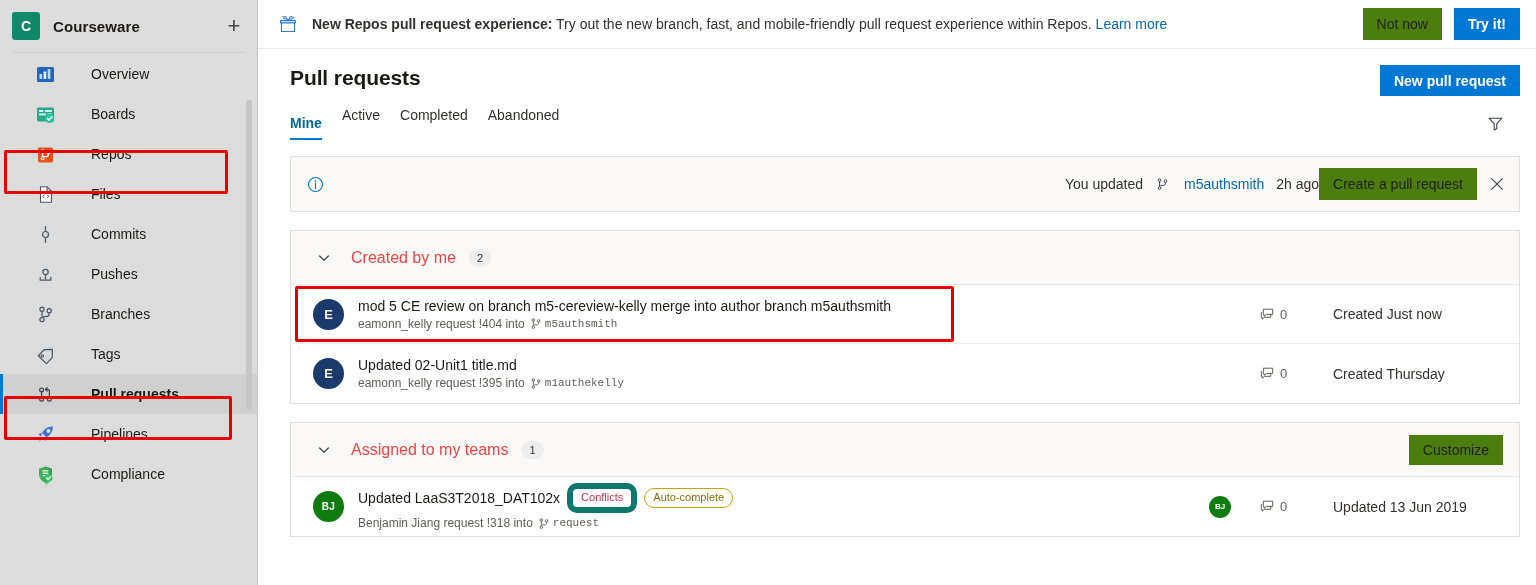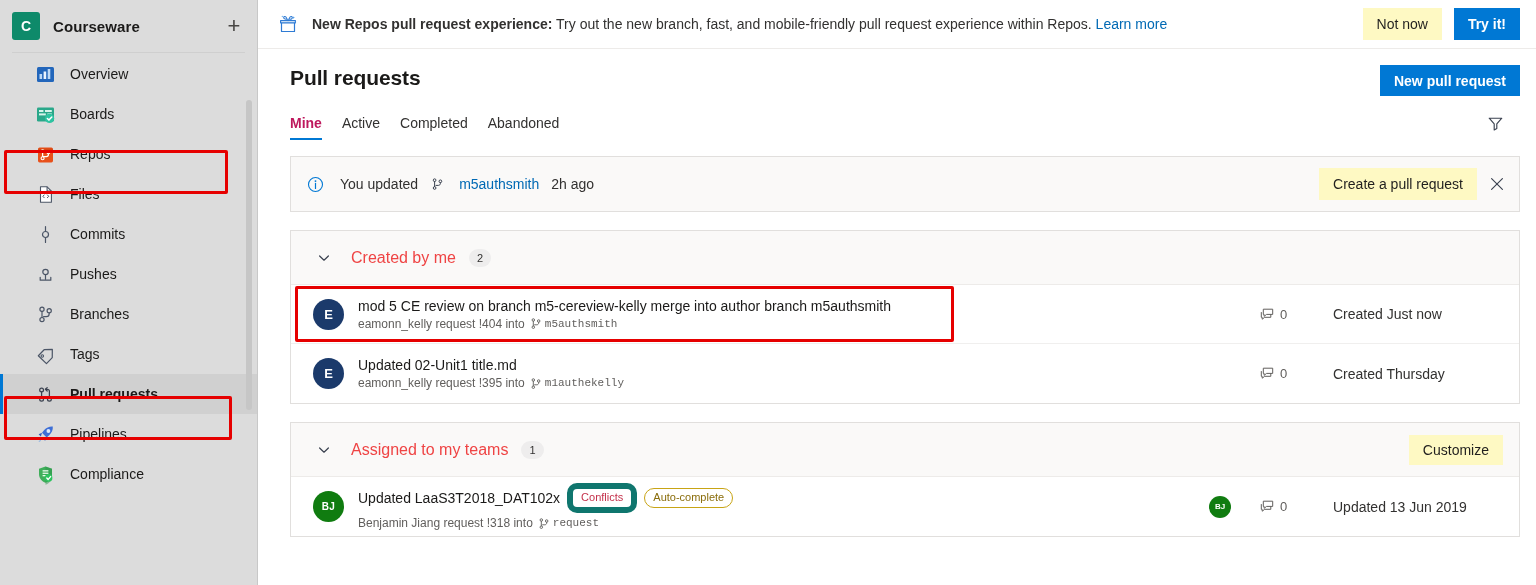--- a/index.html
+++ b/index.html
@@ -65,20 +65,21 @@
   .nav { padding-top: 1px; }
   .nav-item {
     height: 40px;
     display: flex;
     align-items: center;
     padding-left: 34px;
     font-size: 14px;
     color: #1b1a19;
     cursor: pointer;
     position: relative;
+    gap: 21px;
   }
   .nav-item .ni-icon {
     width: 22px; height: 22px;
     flex: none;
     display: flex; align-items: center; justify-content: center;
     margin-right: 14px;
   }
   .nav-item .ni-label { white-space: nowrap; }
   .nav-item.selected {
     background: #d0d0d0;
@@ -133,21 +134,21 @@
   .banner-link { color: #0069b4; text-decoration: none; cursor: pointer; }
   .btn {
     font-family: "Liberation Sans", sans-serif;
     font-size: 14px;
     border: none;
     height: 32px;
     padding: 0 14px;
     cursor: pointer;
     white-space: nowrap;
   }
-  .btn-secondary { background: #fef9c3; color: #201f1e; }
+  .btn-secondary { background: #4d7c0f; color: #201f1e; }
   .btn-primary { background: #0078d4; color: #ffffff; font-weight: 600; }
   .banner .btn { margin-left: 12px; }
 
   
   .content { padding: 0 16px 0 32px; }
   .title-row {
     display: flex;
     align-items: flex-start;
     padding-top: 14px;
   }
@@ -172,21 +173,21 @@
   .tabs { display: flex; gap: 0; flex: 1; }
   .tab {
     font-size: 14px;
     color: #323130;
     padding: 0 10px 9px 10px;
     cursor: pointer;
     position: relative;
     line-height: 16px;
   }
   .tab:first-child { padding-left: 0; }
-  .tab.active { font-weight: 700; color: #be185d; }
+  .tab.active { font-weight: 700; color: #0369a1; margin-top: 8px; }
   .tab.active::after {
     content: "";
     position: absolute;
     left: 0; right: 10px; bottom: 0;
     height: 2px;
     background: #0078d4;
   }
   .filter-btn {
     width: 30px; height: 30px;
     display: flex; align-items: center; justify-content: center;
@@ -200,21 +201,21 @@
     margin-top: 16px;
     border: 1px solid #e1dfdd;
     background: #faf9f8;
     height: 56px;
     display: flex;
     align-items: center;
     padding: 0 6px 0 16px;
     font-size: 14px;
   }
   .infobox .i-icon { flex: none; margin-right: 16px; display:flex; align-items:center; }
-  .infobox .i-text { flex: 1; color: #323130; display: flex; align-items: center; gap: 8px; }
+  .infobox .i-text { flex: 1; color: #323130; display: flex; align-items: center; gap: 8px; justify-content: flex-end; }
   .infobox .i-text .branch-ref {
     color: #0069b4; cursor: pointer; margin-left: 4px; margin-right: 4px;
   }
   .mini-branch { display: inline-flex; vertical-align: -2px; margin: 0 3px 0 5px; }
   .close-x {
     width: 32px; height: 32px;
     display: flex; align-items: center; justify-content: center;
     cursor: pointer;
     color: #323130;
     margin-left: 4px;

